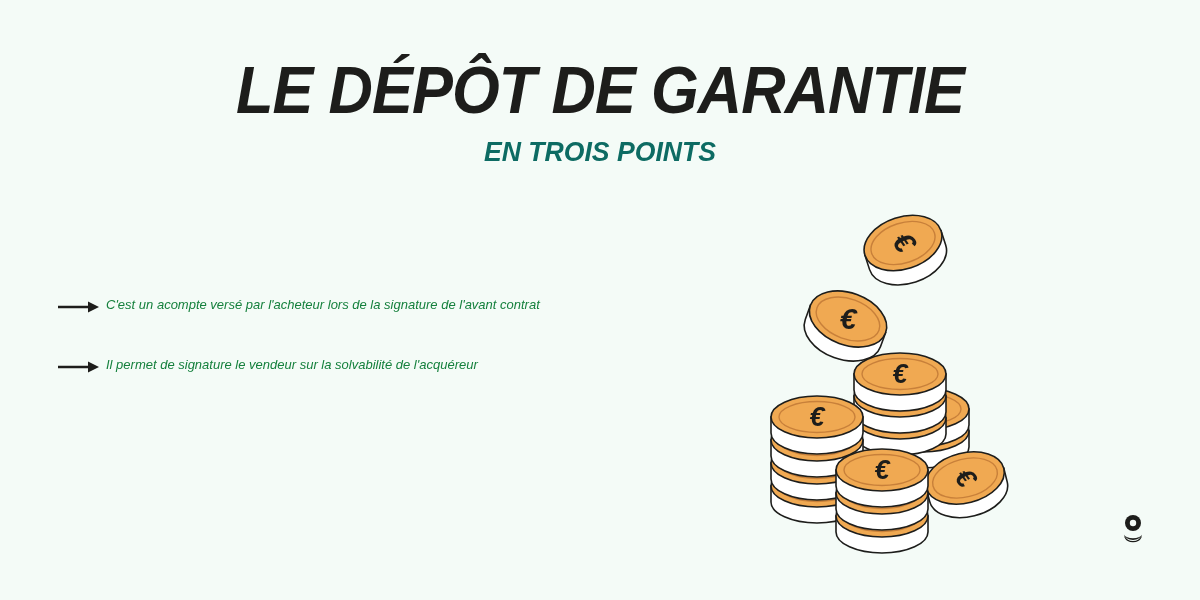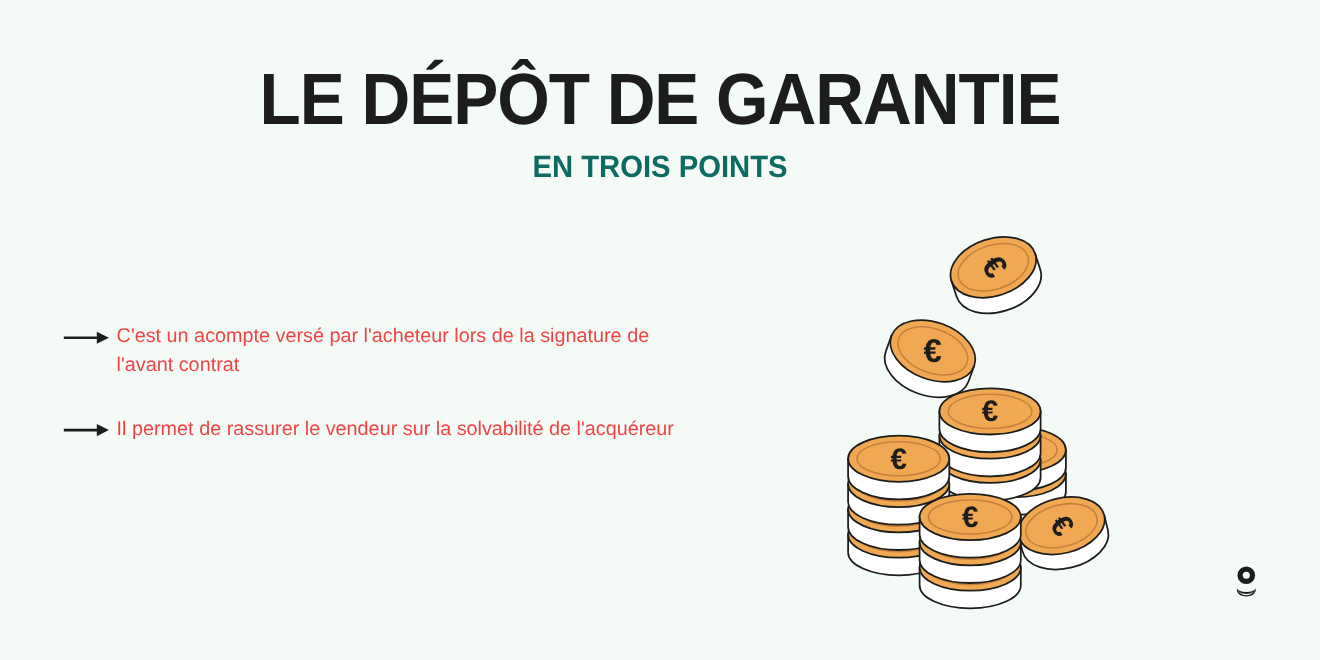--- a/index.html
+++ b/index.html
@@ -13,20 +13,21 @@
     font-family: "Liberation Sans", sans-serif;
     overflow: hidden;
     position: relative;
   }
 
   .slide {
     position: relative;
     width: 1096px;
     height: 600px;
     background: #f4fbf7;
+    font-style: italic;
   }
 
   
   .header {
     position: absolute;
     top: 54px;
     left: 0;
     width: 1200px;
     text-align: center;
   }
@@ -71,23 +72,23 @@
 
   .arrow-icon {
     flex: 0 0 auto;
     width: 48px;
     height: 26px;
     margin-top: 2px;
     display: block;
   }
   .bullet-text {
     font-family: "Liberation Sans", sans-serif;
-    font-size: 18px;
+    font-size: 13px;
     line-height: 26px;
-    color: #ef4444;
+    color: #15803d;
     max-width: 510px;
     padding-left: 2px;
   }
 
   
   .coins-illustration {
     position: absolute;
     left: 760px;
     top: 196px;
     width: 270px;
@@ -126,21 +127,21 @@
     </div>
 
 
     <div class="bullet-row">
       <span class="arrow-icon">
         <svg width="48" height="26" viewBox="0 0 48 26">
           <line x1="2" y1="13" x2="36" y2="13" stroke="#1d1d1b" stroke-width="2.4"></line>
           <polygon points="32,7.5 43,13 32,18.5" fill="#1d1d1b"></polygon>
         </svg>
       </span>
-      <span class="bullet-text">Il permet de rassurer le vendeur sur la solvabilité de l'acquéreur</span>
+      <span class="bullet-text">Il permet de signature le vendeur sur la solvabilité de l'acquéreur</span>
     </div>
 
   </div>
 
   <div class="coins-illustration">
     <svg width="270" height="360" viewBox="0 0 270 360">
       <defs>
 
         <g id="coin">
 

